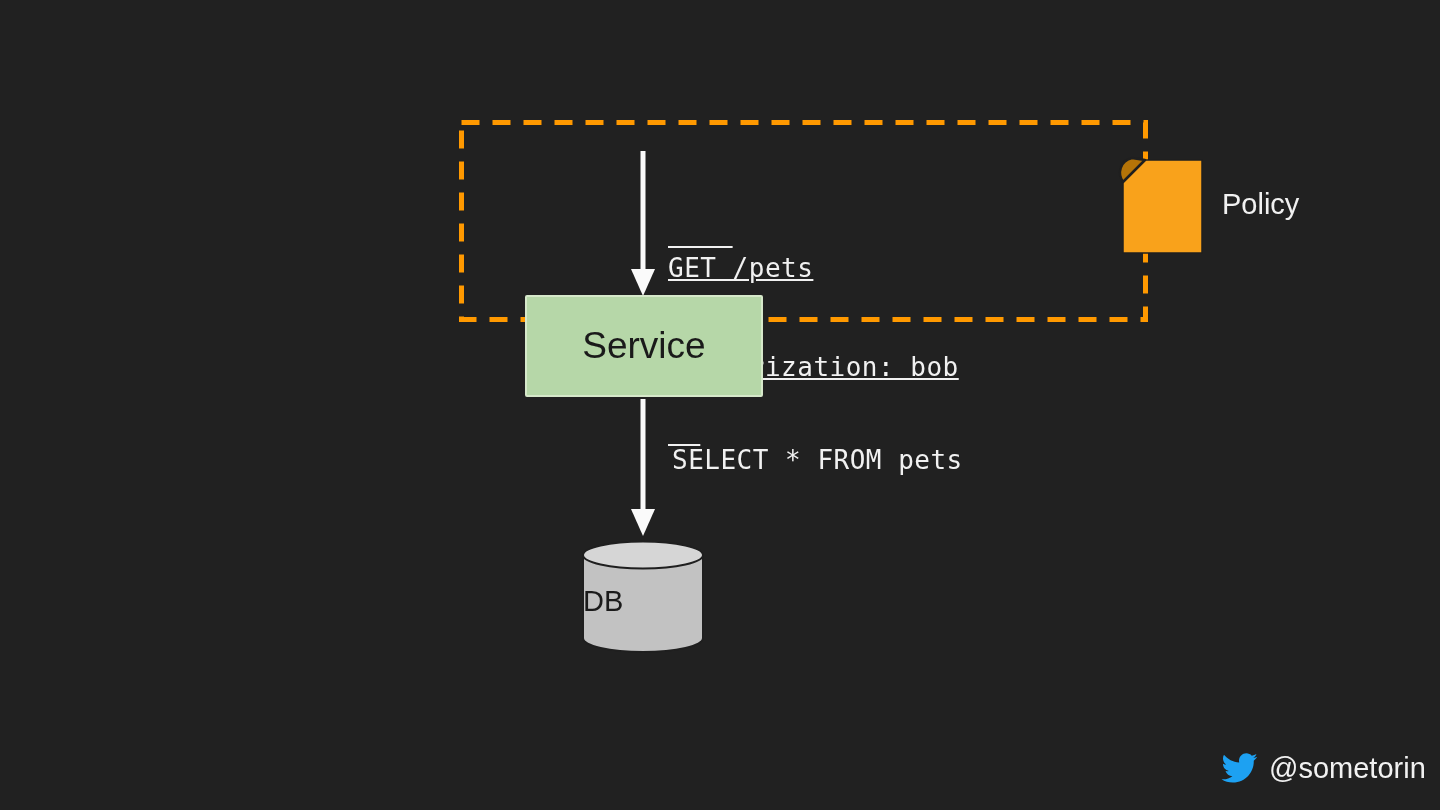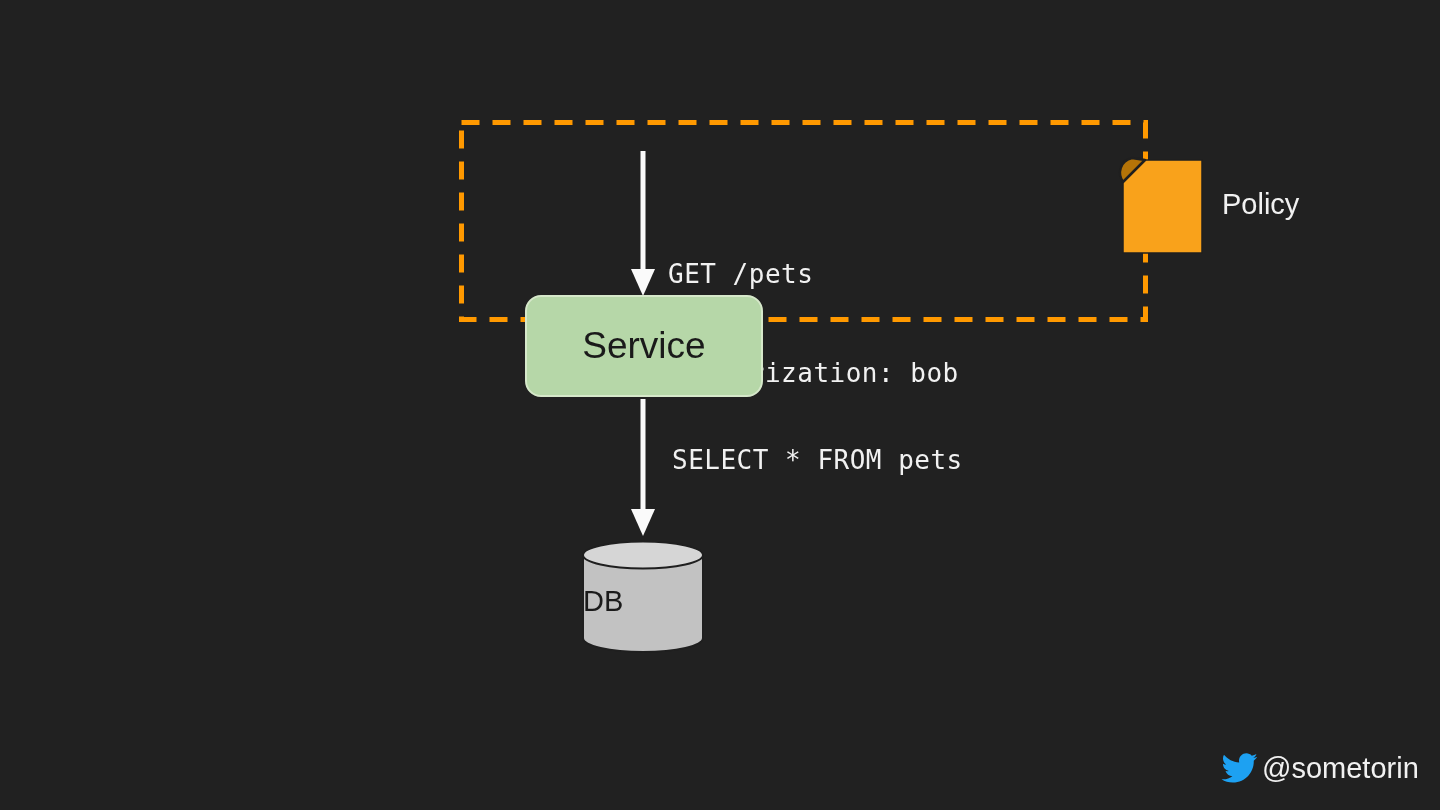--- a/index.html
+++ b/index.html
@@ -30,31 +30,31 @@
 
   .mono-label {
     position:absolute;
     font-family:"DejaVu Sans Mono", monospace;
     font-size:26px;
     line-height:33px;
     color:var(--text-white,#f1f1f1);
     white-space:pre;
     letter-spacing:0.5px;
   }
-  .http-request-label { left:668px; top:192px; }
+  .http-request-label { left:668px; top:186px;text-decoration:underline; }
   .sql-query-label    { left:672px; top:444px; }
 
   .service-box {
     position:absolute;
     left:525px; top:295px;
     width:238px; height:102px;
     box-sizing:border-box;
     background:var(--service-green,#b6d7a8);
     border:2px solid var(--service-border,#d6e8ca);
-    border-radius:16px;
+    border-radius:2px;
     display:flex; align-items:center; justify-content:center;
   }
   .service-box .label {
     font-size:37px;
     color:var(--dark-text,#1a1a1a);
   }
 
   .db-label {
     position:absolute;
     left:583px; top:585px;
@@ -68,21 +68,21 @@
     position:absolute;
     left:1222px; top:188px;
     font-size:29px;
     line-height:32px;
     color:var(--text-white,#f1f1f1);
   }
 
   .footer-twitter {
     position:absolute;
     left:1216px; top:749px;
-    display:flex; align-items:center; 
+    display:flex; align-items:center; gap:7px;
     color:var(--text-white,#f1f1f1);
     font-size:29px;
   }
   .twitter-bird-icon { width:46px; height:38px; display:block; }
   .twitter-bird-icon path { fill:var(--twitter-blue,#1da1f2); }
 </style>
 </head>
 <body>
 
 <div class="stage">

